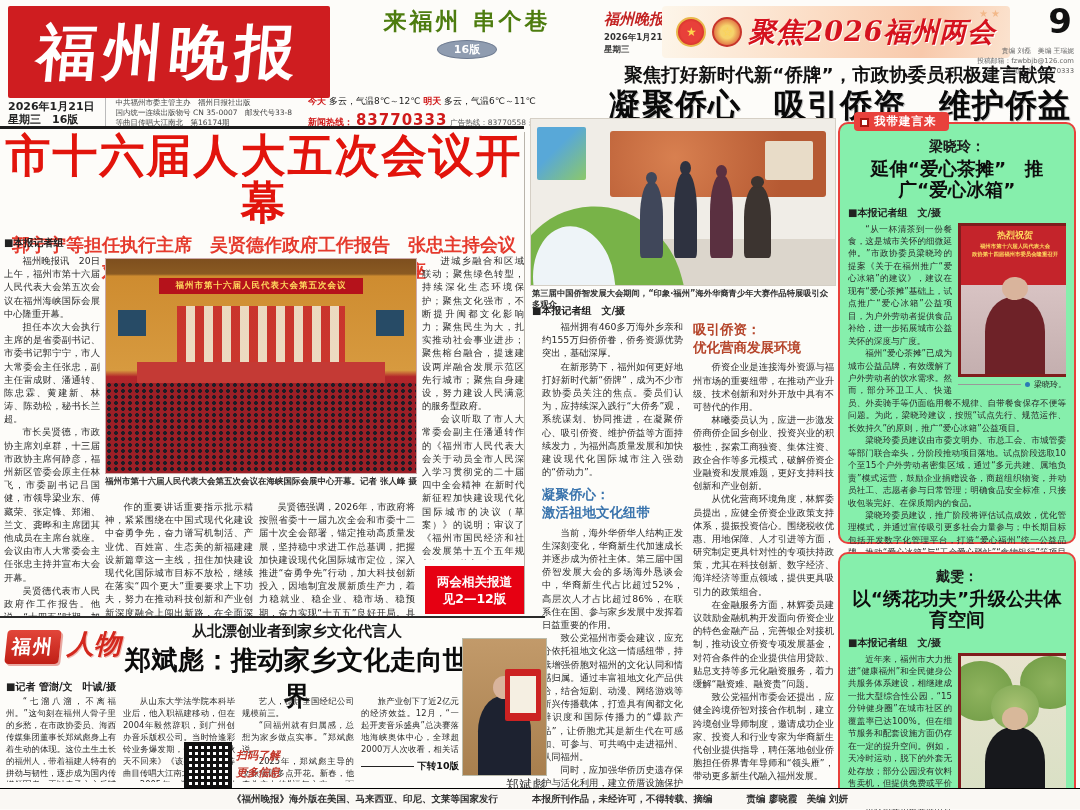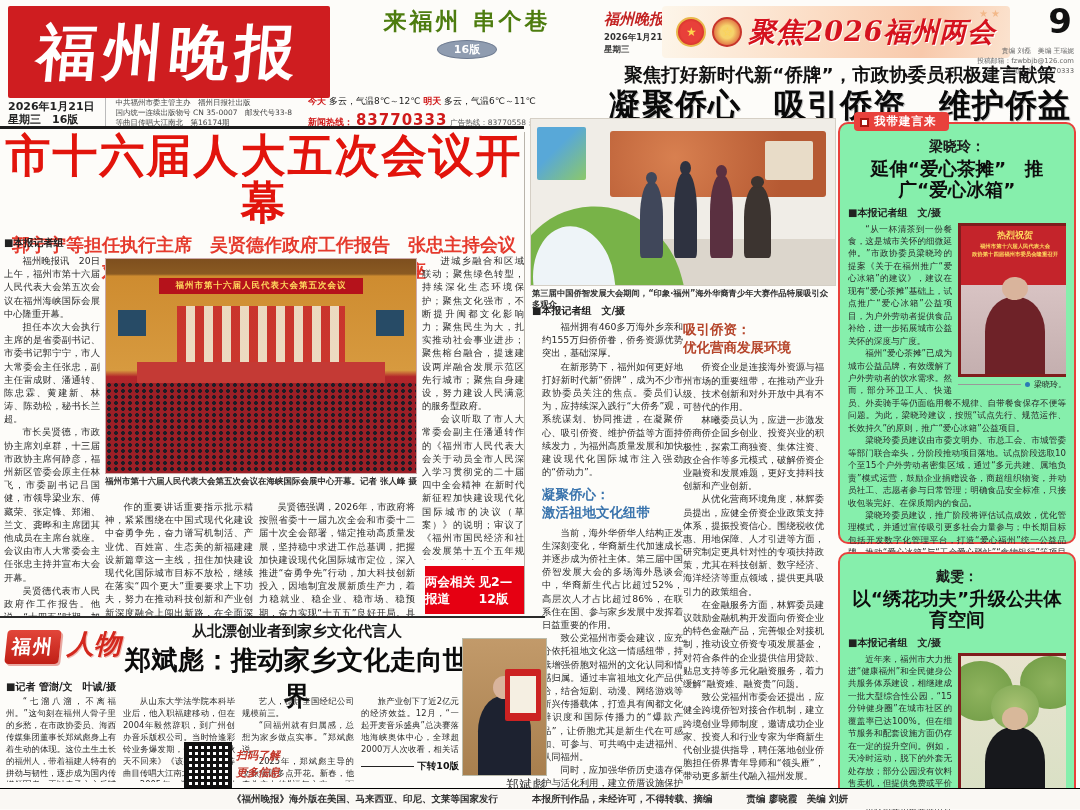--- a/index.html
+++ b/index.html
@@ -72,40 +72,40 @@
                font-weight:bold;text-align:center;padding:2px 0;letter-spacing:1px;white-space:nowrap;overflow:hidden;}
   .hall-stage{position:absolute;top:22%;left:23%;right:23%;height:26%;
               background:repeating-linear-gradient(90deg,#c8252b 0 9px,#f0e6d8 9px 18px);opacity:.85;}
   .hall-screen{position:absolute;top:24%;width:9%;height:12%;background:#274b66;}
   .scrL{left:4%;} .scrR{right:4%;}
   .hall-carpet{position:absolute;top:48%;left:10%;right:10%;height:10%;background:#c43a35;}
   .hall-crowd{position:absolute;bottom:0;left:0;right:0;height:42%;background-color:#9c1f26;
               background-image:radial-gradient(circle at 3px 2px,#1d1d26 1.7px,transparent 2.2px);background-size:7px 6px;}
   .mcaption{position:absolute;left:101px;top:344px;width:318px;font-size:8.5px;color:#333;font-weight:bold;}
   .redbox{position:absolute;left:421px;top:434px;width:99px;height:48px;background:#e60012;color:#fff;
-          display:flex;flex-direction:row;align-items:center;justify-content:center;font-weight:900;font-size:12.5px;line-height:1.4;}
+          display:flex;flex-direction:column;align-items:center;justify-content:center;font-weight:900;font-size:12.5px;line-height:1.4;}
   
   .qiao{left:528px;top:118px;width:308px;height:692px;}
   .qphoto{position:absolute;left:2px;top:0;width:304px;height:166px;background:linear-gradient(#f0ede7 0 72%,#dcd6cc 72% 100%);
           overflow:hidden;border:1px solid #d5cfc5;}
   .mural{position:absolute;top:7%;left:26%;width:71%;height:40%;border-radius:3px;
          background:radial-gradient(circle at 30% 40%,#d88050,#b65a33 70%);}
   .mural:after{content:"";position:absolute;right:6%;top:15%;width:22%;height:60%;background:#e8dcc8;border-radius:2px;}
   .poster{position:absolute;left:2%;top:5%;width:16%;height:32%;background:linear-gradient(135deg,#58a8d8 40%,#8cc86a);border-radius:2px;}
   .greenfold{position:absolute;bottom:-28%;left:-10%;width:58%;height:75%;background:#78b348;
              border-radius:60% 60% 0 0/90% 90% 0 0;transform:rotate(-14deg);}
   .greenfold:after{content:"";position:absolute;left:18%;top:12%;width:46%;height:56%;background:#eef4f8;
                    border-radius:50% 50% 0 0/80% 80% 0 0;transform:rotate(6deg);}
   .fig{position:absolute;bottom:16%;width:7.5%;height:46%;border-radius:45% 45% 8% 8%;}
   .fig:before{content:"";position:absolute;top:-13%;left:26%;width:48%;height:16%;border-radius:50%;background:inherit;}
   .f1{left:36%;background:#40475a;} .f2{left:47%;background:#2e3240;height:52%;}
   .f3{left:59%;background:#5a3040;height:50%;} .f4{left:70%;background:#3c3430;height:44%;width:9%;}
   .qcaption{position:absolute;left:4px;top:170px;width:300px;font-size:8.3px;color:#333;font-weight:bold;}
   .qbyline{position:absolute;left:4px;top:186px;}
-  .qcols{position:absolute;left:14px;top:202px;width:292px;height:488px;display:flex;gap:0;}
+  .qcols{position:absolute;left:14px;top:202px;width:292px;height:488px;display:flex;gap:10px;}
   .qcol{width:141px;height:488px;overflow:hidden;}
   .sechead{font-size:13.5px;font-weight:900;line-height:1.35;margin:7px 0 4px;}
   .sec-blue{color:#3a74ad;} .sec-red{color:#b5442a;}
   
   .sidebar{left:838px;top:120px;width:240px;height:690px;}
   .sbox{position:absolute;left:0;width:238px;background:#86efac;border:2.5px solid #e8413c;border-radius:10px;
         padding:6px 8px;box-sizing:border-box;}
   .sbox1{top:2px;height:422px;} .sbox2{top:432px;height:256px;}
   .tab{position:absolute;top:-12px;left:14px;background:#e8413c;color:#fff;font-weight:bold;font-size:11.5px;
        padding:2px 12px 2px 20px;border-radius:4px;letter-spacing:1px;}

